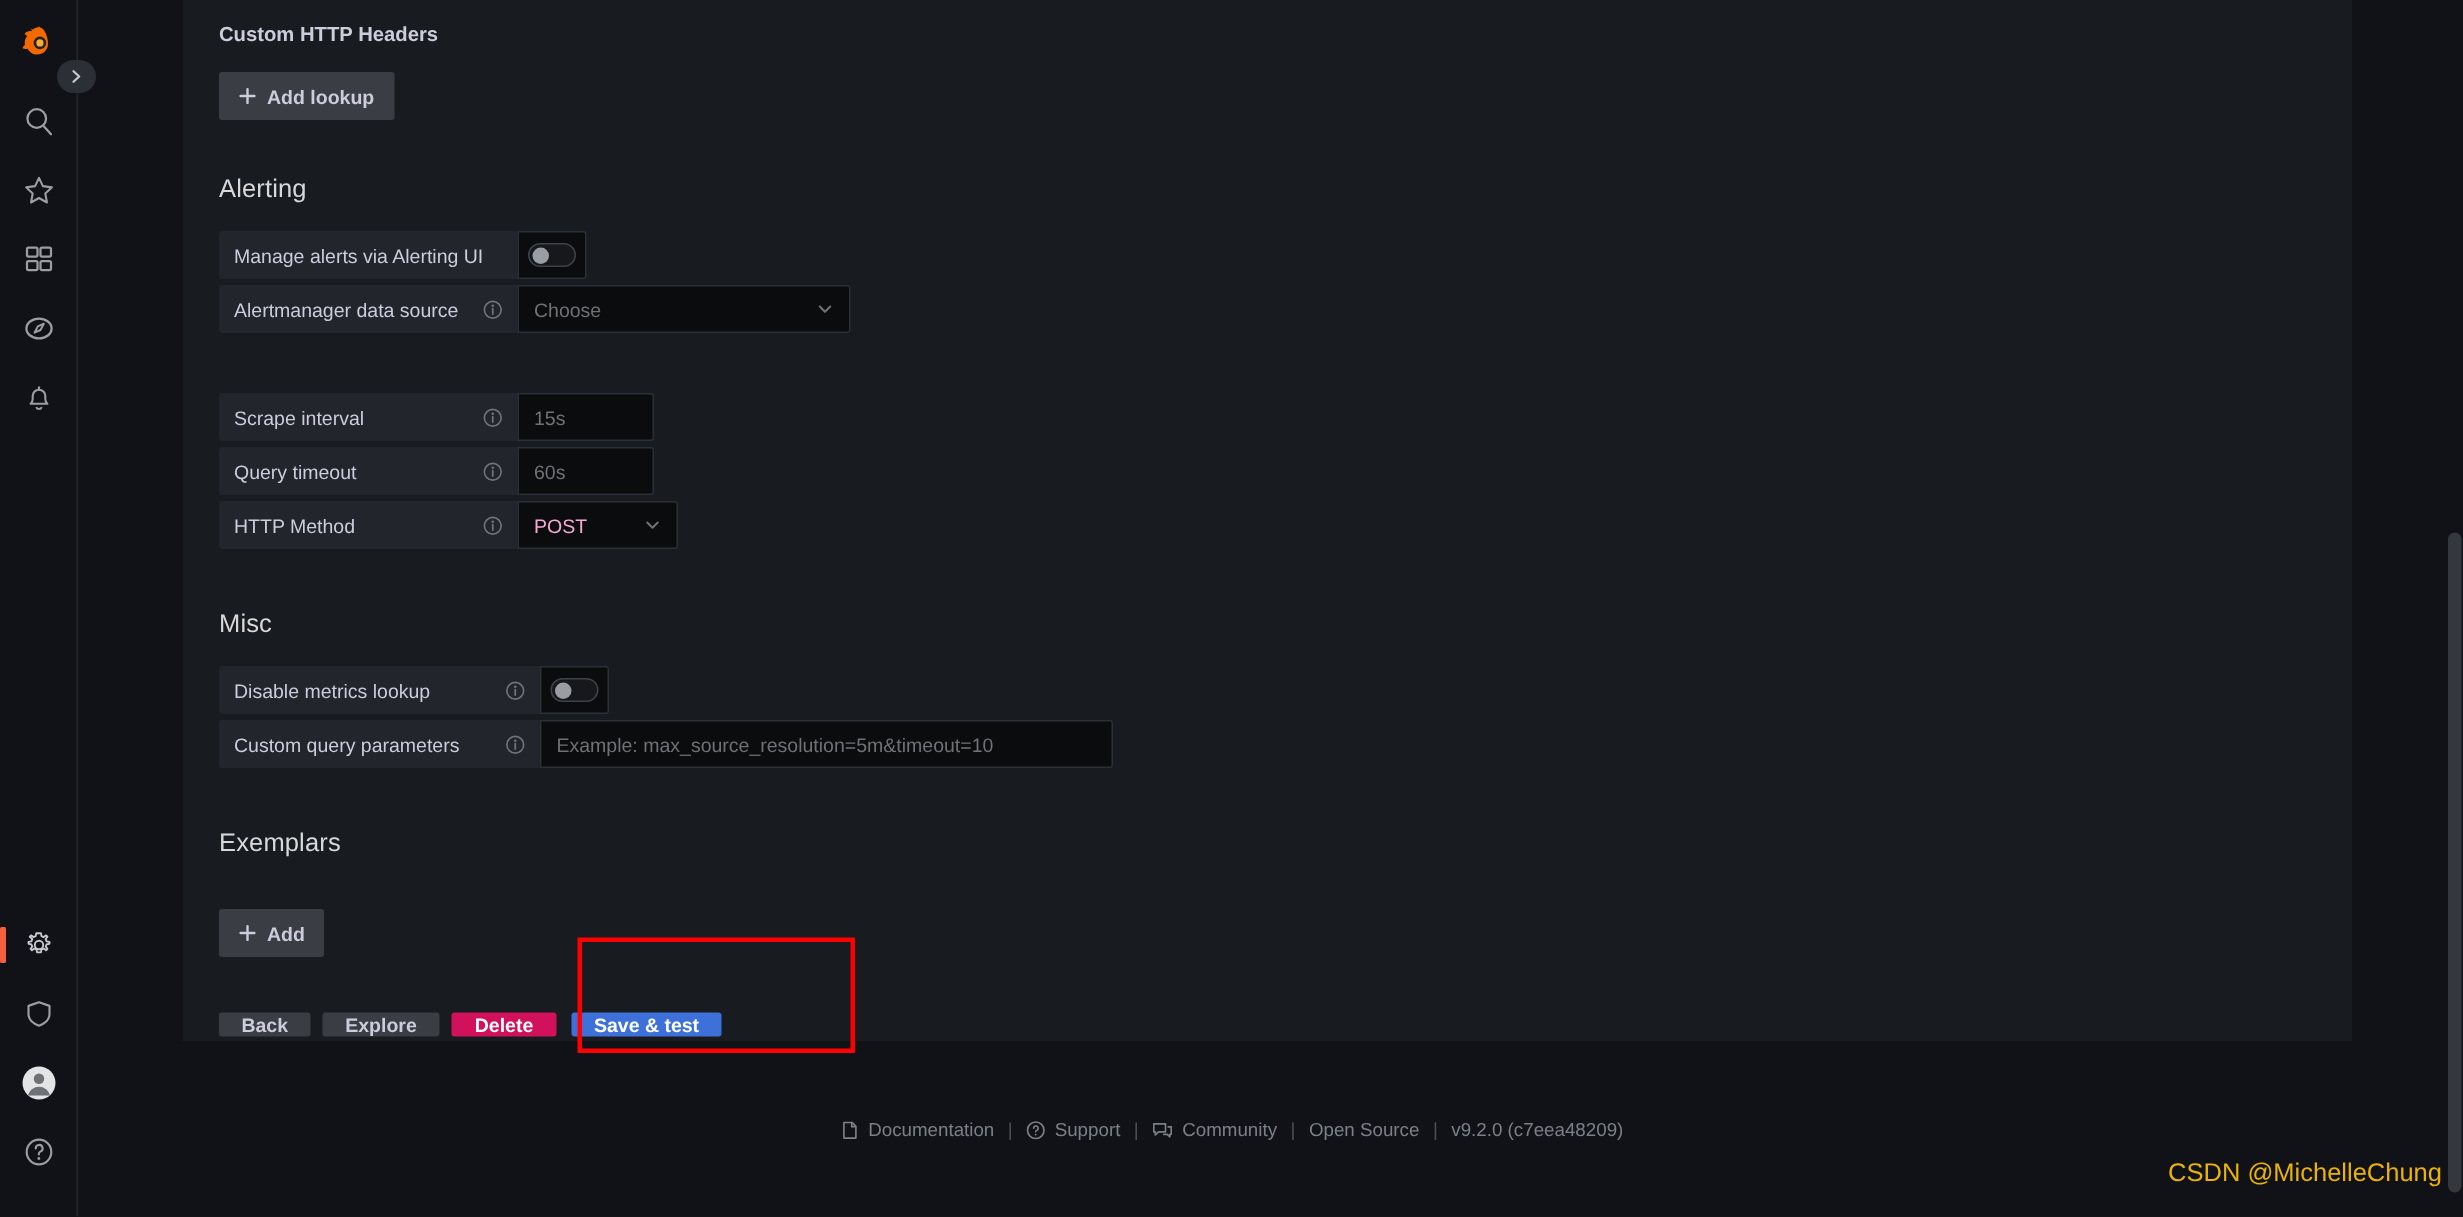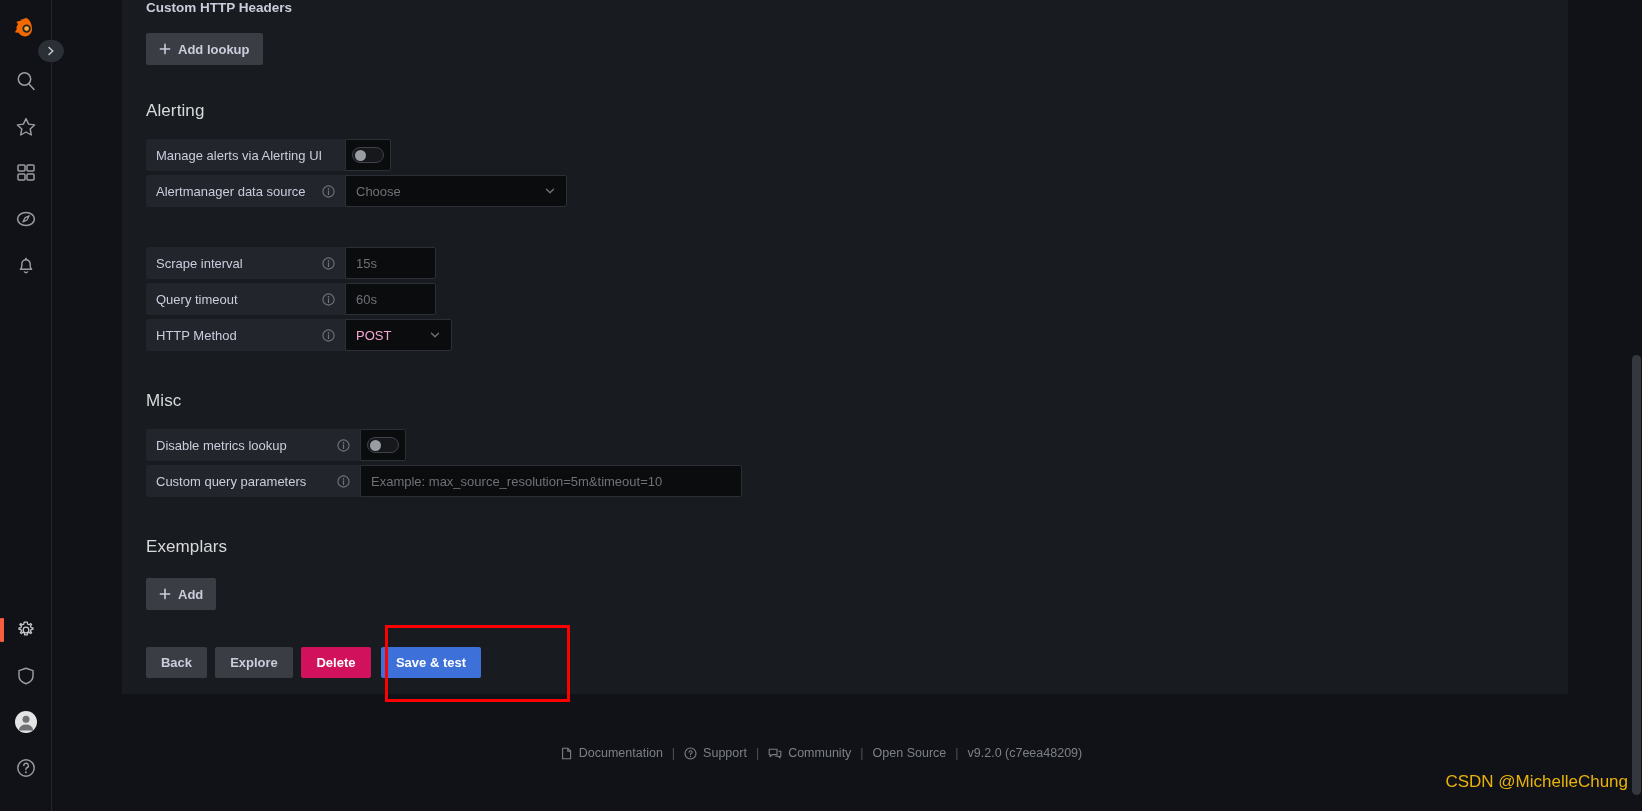--- a/index.html
+++ b/index.html
@@ -99,21 +99,21 @@
     position: relative;
   }
   .toggle .knob {
     position: absolute; left: 2px; top: 1.5px;
     width: 11px; height: 11px; border-radius: 50%;
     background: #9a9da2;
   }
 
   
   .btn {
-    height: 31px; border-radius: 2px; border: none;
+    height: 16px; border-radius: 2px; border: none;
     font-family: "Liberation Sans", sans-serif;
     font-size: 13px; font-weight: 600;
     display: inline-flex; align-items: center; justify-content: center;
     gap: 7px; padding: 0 13px; cursor: pointer;
     color: #ccccdc;
   }
   .btn-secondary { background: #3a3e44; }
   .btn-danger { background: #d1115b; color: #fff; }
   .btn-primary { background: #3d71d9; color: #fff; }
 
@@ -238,21 +238,21 @@
         <circle cx="11" cy="11" r="8.2" stroke="#9a9da2" stroke-width="1.45" fill="none"></circle>
         <path d="M8.8 8.6 a2.3 2.3 0 1 1 3.1 2.15 c-.7.3-1 .85-1 1.45 v.4" stroke="#9a9da2" stroke-width="1.4" fill="none" stroke-linecap="round"></path>
         <circle cx="10.9" cy="15.3" r=".95" fill="#9a9da2"></circle>
       </svg>
     </div>
   </div>
 
   <div id="panel">
     <div id="panel-inner">
 
-      <div style="">
+      <div style="padding-top:15px;">
         <div class="small-title">Custom HTTP Headers</div>
         <button class="btn btn-secondary" style="margin-top:18px;height:32px;">
           <svg width="12" height="12" viewBox="0 0 12 12">
             <path d="M6 1.4 V10.6 M1.4 6 H10.6" stroke="#ccccdc" stroke-width="1.6" stroke-linecap="round"></path>
           </svg>
           <span>Add lookup</span>
         </button>
       </div>
 
       <div style="margin-top:36px;">
@@ -383,21 +383,21 @@
             </div>
             <div class="field placeholder" style="width:382px;">
               <span>Example: max_source_resolution=5m&amp;timeout=10</span>
             </div>
           </div>
         </div>
       </div>
 
       <div style="margin-top:40px;">
         <div class="sec-title">Exemplars</div>
-        <button class="btn btn-secondary" style="margin-top:21px;height:32px;">
+        <button class="btn btn-secondary" style="margin-top:34px;height:32px;">
           <svg width="12" height="12" viewBox="0 0 12 12">
             <path d="M6 1.4 V10.6 M1.4 6 H10.6" stroke="#ccccdc" stroke-width="1.6" stroke-linecap="round"></path>
           </svg>
           <span>Add</span>
         </button>
       </div>
 
       <div class="btn-row" style="margin-top:37px;">
         <button class="btn btn-secondary" style="min-width:61px;">Back</button>
         <button class="btn btn-secondary" style="min-width:78px;">Explore</button>

